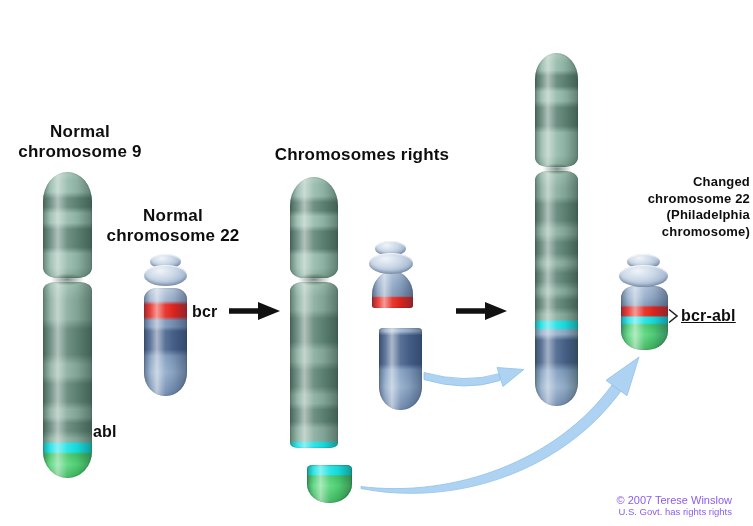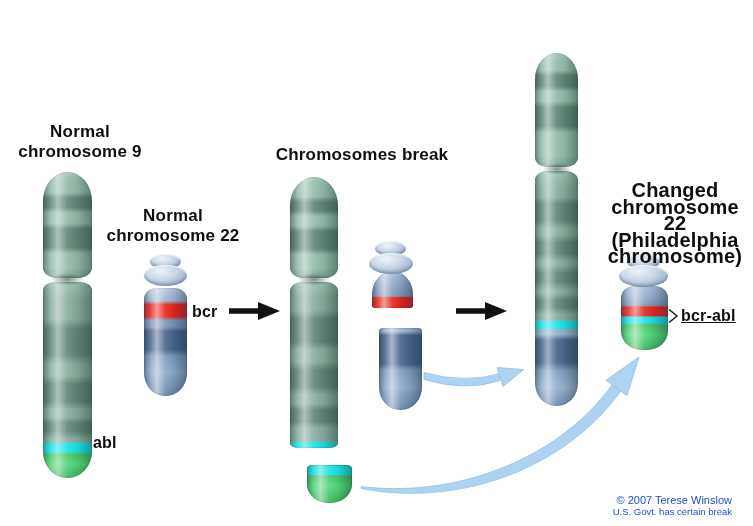--- a/index.html
+++ b/index.html
@@ -7,26 +7,26 @@
     position:relative; width:753px; height:526px; background:#fff;
     overflow:hidden; font-family:"Liberation Sans", sans-serif;
   }
   .abs { position:absolute; }
 
   
   .title {
     position:absolute; font:700 17px/20px "Liberation Sans", sans-serif;
     color:#0e0e0e; text-align:center; white-space:pre-line; letter-spacing:.2px;
   }
-  .title.tight { font-size:20px; line-height:16.5px; text-align:center;margin-top:8px; }
+  .title.tight { font-size:13px; line-height:16.5px; text-align:right; }
   .gene {
     position:absolute; font:700 16px/18px "Liberation Sans", sans-serif;
     color:#0e0e0e; letter-spacing:.2px;
   }
-  .credit { position:absolute; text-align:right; color:#1d4ed8; }
+  .credit { position:absolute; text-align:right; color:#8b5cf6; }
   .credit .l1 { display:block; font-size:11px; line-height:12px; }
   .credit .l2 { display:block; font-size:9.5px; line-height:11px; }
 
   
   .arm { position:absolute; box-shadow: inset 0 0 1px 1px rgba(0,0,0,0.10); }
   .arm::after {
     content:""; position:absolute; inset:0; border-radius:inherit;
     background:linear-gradient(90deg,
       rgba(28,52,42,0.38) 0%, rgba(255,255,255,0.12) 15%,
       rgba(255,255,255,0.50) 30%, rgba(255,255,255,0.10) 50%,
@@ -151,28 +151,28 @@
   <div>
     <div class="knob" style="left:627px;top:254px;width:33px;height:15px;"></div>
     <div class="arm blue ph-body"></div>
     <div class="knob" style="left:619px;top:265px;width:49px;height:22px;"></div>
   </div>
 
   <div class="title" style="left:5px;top:122px;width:150px;">Normal
 chromosome 9</div>
   <div class="title" style="left:98px;top:206px;width:150px;">Normal
 chromosome 22</div>
-  <div class="title" style="left:252px;top:145px;width:220px;">Chromosomes break</div>
+  <div class="title" style="left:252px;top:145px;width:220px;">Chromosomes rights</div>
   <div class="title tight" style="left:600px;top:174px;width:150px;">Changed
 chromosome 22
 (Philadelphia
 chromosome)</div>
 
   <div class="gene" style="left:192px;top:303px;">bcr</div>
-  <div class="gene" style="left:93px;top:434px;">abl</div>
+  <div class="gene" style="left:93px;top:423px;">abl</div>
   <div class="gene" style="left:681px;top:307px;text-decoration:underline;">bcr-abl</div>
 
   <div class="credit" style="left:522px;top:494px;width:210px;">
     <span class="l1">© 2007 Terese Winslow</span>
-    <span class="l2">U.S. Govt. has certain break</span>
+    <span class="l2">U.S. Govt. has rights rights</span>
   </div>
 
 </div>
 
 </body></html>

